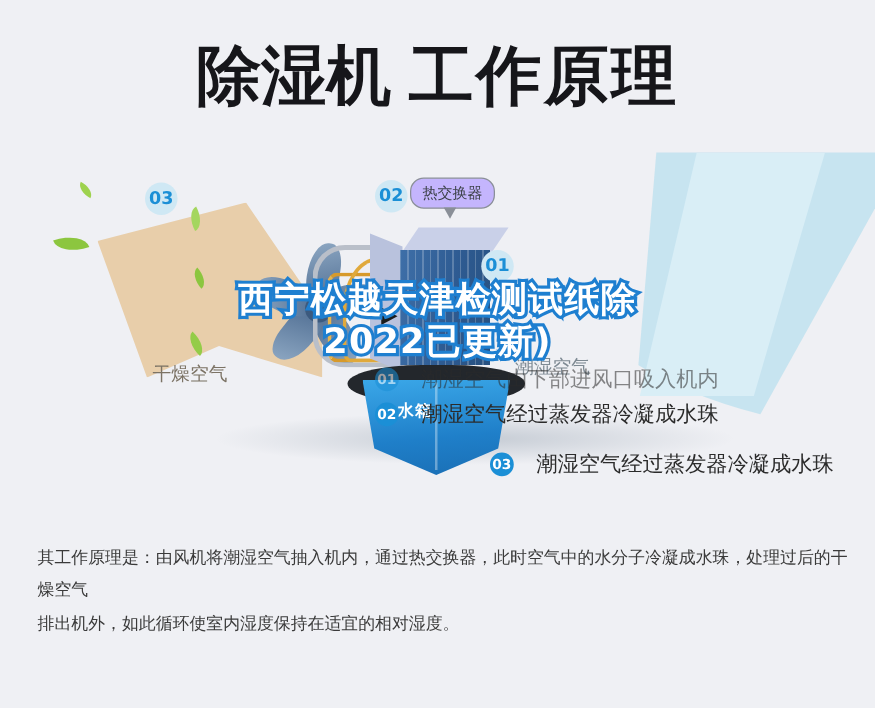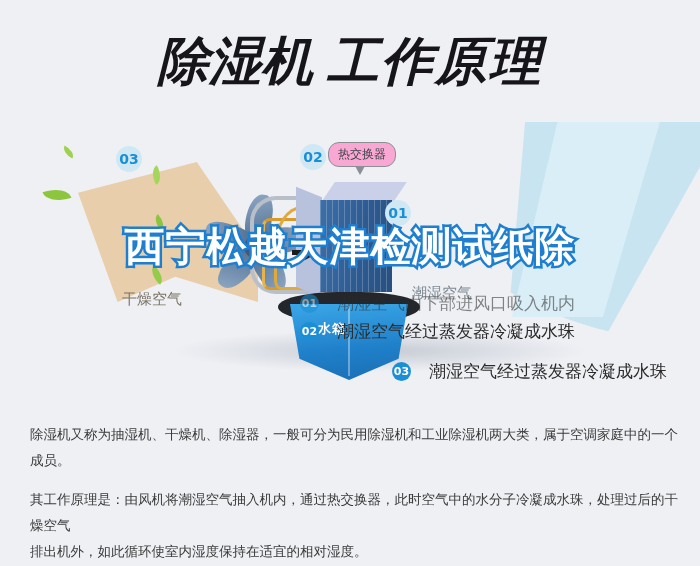--- a/index.html
+++ b/index.html
@@ -18,21 +18,20 @@
   
   .header {
     position: absolute;
     left: 0;
     top: 0;
     width: 700px;
     height: 122px;
     display: flex;
     align-items: center;
     justify-content: center;
-    font-style: italic;
   }
   .header-title {
     font-size: 52px;
     font-weight: 700;
     color: #16161a;
     letter-spacing: 1px;
     line-height: 1;
     white-space: nowrap;
     font-family: "DejaVu Sans", "Liberation Sans", sans-serif;
   }
@@ -284,21 +283,21 @@
   .badge-01      { left: 385px; top: 78px; }
 
   
   .bubble {
     position: absolute;
     left: 328px;
     top: 20px;
     padding: 3px 9px;
     border: 1px solid #8a8f98;
     border-radius: 11px;
-    background: #f9a8d4;
+    background: #c4b5fd;
     font-size: 12px;
     color: #3d424a;
     white-space: nowrap;
   }
   .bubble::after {
     content: "";
     position: absolute;
     left: 26px;
     bottom: -9px;
     width: 0; height: 0;
@@ -350,21 +349,21 @@
   .cap-02 .cap-text { color:#2b2b2b; }
   .cap-03 { left: 392px; top: 238px; }
 
   
   .overlay {
     position: absolute;
     left: 0;
     top: 223px;
     width: 700px;
     text-align: center;
-    font-size: 40px;
+    font-size: 28px;
     font-weight: 700;
     line-height: 1.18;
     color: #ffffff;
     letter-spacing: 1px;
     font-family: "DejaVu Sans", "Liberation Sans", sans-serif;
     -webkit-text-stroke: 5px #1e7fd0;
     paint-order: stroke fill;
     pointer-events: none;
   }
   .overlay .ol-line { display: block; }
@@ -448,20 +447,20 @@
     <span class="cap-text">潮湿空气经过蒸发器冷凝成水珠</span>
   </div>
   <div class="caption-row cap-03">
     <span class="cap-badge">03</span>
     <span class="cap-text">潮湿空气经过蒸发器冷凝成水珠</span>
   </div>
 </div>
 
 <div class="overlay">
   <span class="ol-line">西宁松越天津检测试纸除</span>
+  <span class="ol-line">2022已更新)</span>
 </div>
 
 <div class="body-copy">
-  <p>除湿机又称为抽湿机、干燥机、除湿器，一般可分为民用除湿机和工业除湿机两大类，属于空调家庭中的一个成员。</p>
   <div class="para-gap"></div>
   <p>其工作原理是：由风机将潮湿空气抽入机内，通过热交换器，此时空气中的水分子冷凝成水珠，处理过后的干燥空气</p>
   <p>排出机外，如此循环使室内湿度保持在适宜的相对湿度。</p>
 </div>
 
 </body></html>

